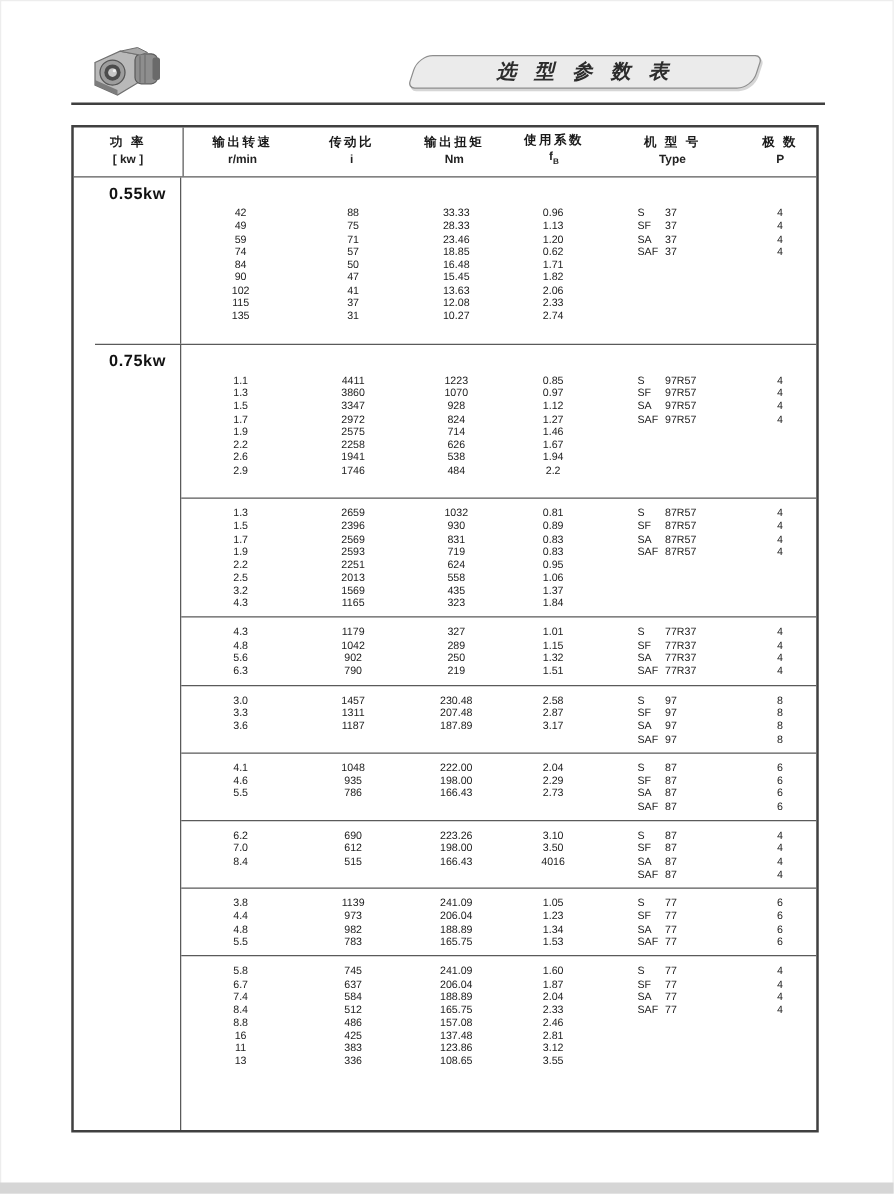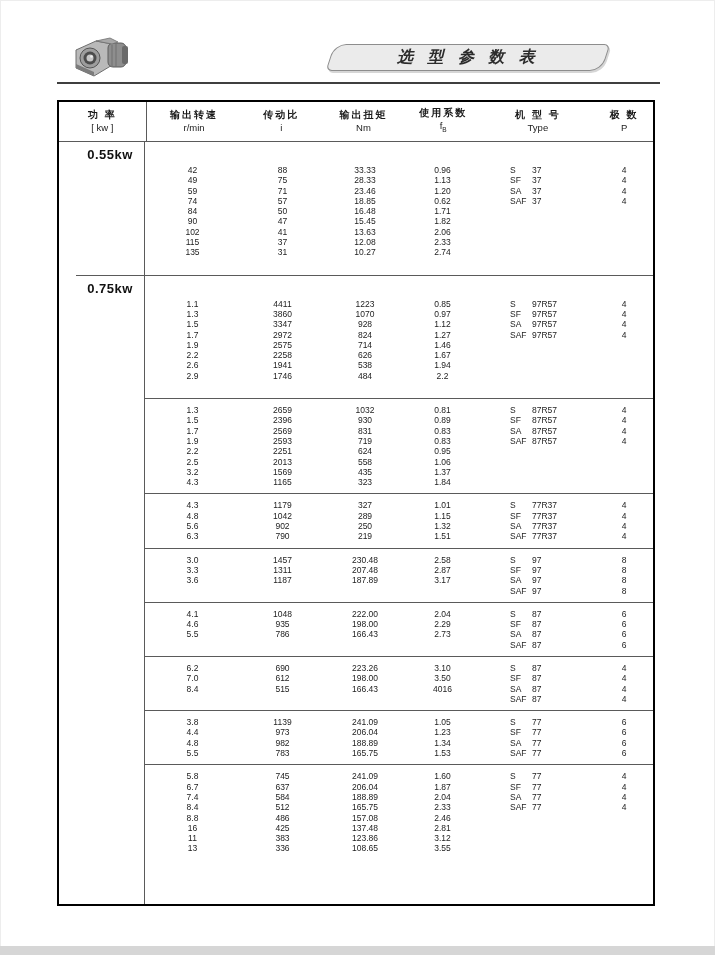--- a/index.html
+++ b/index.html
@@ -22,28 +22,28 @@
   }
   .banner-text {
     transform: skewX(18deg);
     font-size:16px; font-weight:bold; font-style:italic;
     letter-spacing:5px; color:#2c2c2c; white-space:nowrap;
   }
   .header-rule { position:absolute; left:57px; top:82px; width:603px; height:2px; background:#3f3f3f; }
   
   .param-table {
     position:absolute; left:57px; top:100px; width:598px;
-    border:2px solid #000000;
+    border:2px solid #404040;
     background:#fff;
     font-size:8.5px; line-height:10.3px; color:#222;
   }
   .thead { display:flex; border-bottom:1px solid #5a5a5a; height:40px; }
   .hcell { display:flex; flex-direction:column; justify-content:center; align-items:center; gap:3px; }
   .hlabel { font-size:10px; font-weight:bold; letter-spacing:2px; color:#1a1a1a; white-space:nowrap; }
-  .hunit  { font-size:9.5px; color:#222; }
+  .hunit  { font-size:9.5px; color:#222;font-weight:bold; }
   .hunit sub { font-size:6.5px; }
   .c1 { width:88px; }  .c2 { width:95px; }  .c3 { width:85px; }
   .c4 { width:80px; }  .c5 { width:75px; }  .c6 { width:115px; } .c7 { width:58px; }
   .thead .c1 { border-right:1px solid #5a5a5a; }
   .section { display:flex;margin-left:17px; }
   .section + .section { border-top:1px solid #5a5a5a; }
   .power {
     border-right:1px solid #5a5a5a;
     padding-top:8px; text-align:center;
     font-size:13px; font-weight:bold; color:#111; letter-spacing:0.5px;

